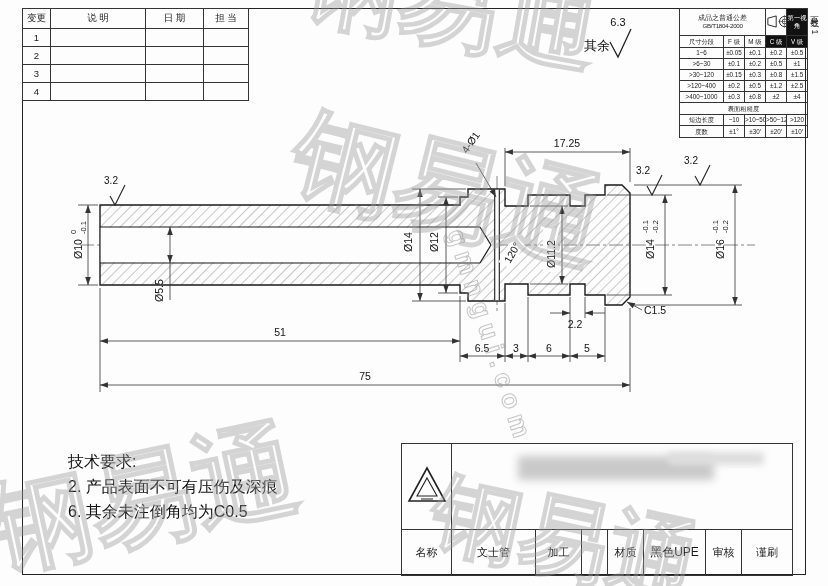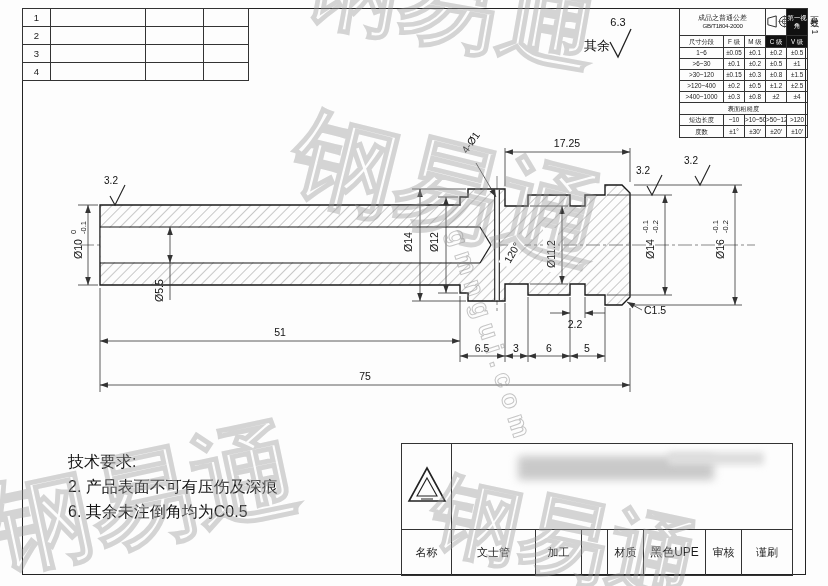--- a/index.html
+++ b/index.html
@@ -51,20 +51,26 @@
 <div class="abs sheet-border"></div>
 
 <table class="abs rev">
   <colgroup>
       <col style="width:28px">
       <col style="width:95px">
       <col style="width:58px">
       <col style="width:45px">
     </colgroup>
   <tbody>
+      <tr class="hd">
+    <th>变更</th>
+    <th>说  明</th>
+    <th>日 期</th>
+    <th>担 当</th>
+  </tr>
   <tr>
         <td>1</td>
         <td></td>
         <td></td>
         <td></td>
       </tr>
   <tr>
         <td>2</td>
         <td></td>
         <td></td>

